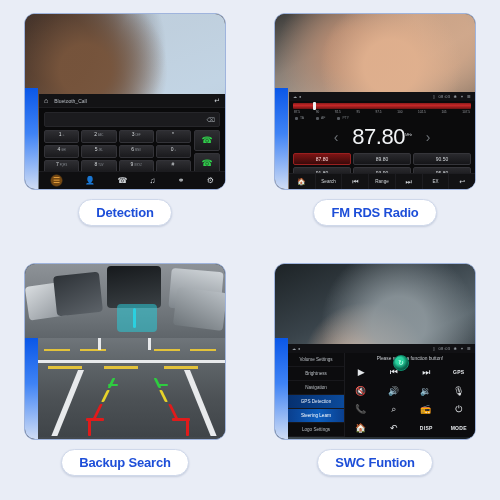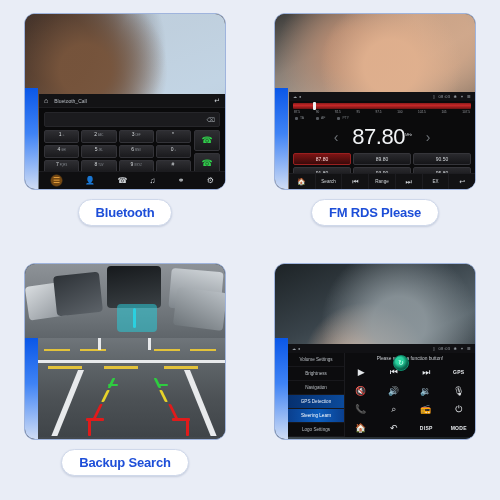--- a/index.html
+++ b/index.html
@@ -276,21 +276,21 @@
         <div class="bt-tabs">
           <span class="act">☰</span>
           <span>👤</span>
           <span>☎</span>
           <span>♫</span>
           <span>⚭</span>
           <span>⚙</span>
         </div>
       </div>
     </div>
-    <div class="pill">Bluetooth</div>
+    <div class="pill">Detection</div>
   </div>
 
   <div class="cell">
     <div class="card">
       <div class="photo fm-photo"></div>
       <div class="bluestrip"></div>
 
       <div class="screen fm-screen">
         <div class="statusbar">
           <span class="sb-ic">☁ ●</span>
@@ -354,21 +354,21 @@
           <div class="b" style="font-size:7px;">🏠</div>
           <div class="b">Search</div>
           <div class="b" style="font-size:7px;">⏮</div>
           <div class="b">Range</div>
           <div class="b" style="font-size:7px;">⏭</div>
           <div class="b">EX</div>
           <div class="b" style="font-size:7px;">↩</div>
         </div>
       </div>
     </div>
-    <div class="pill">FM RDS Please</div>
+    <div class="pill">FM RDS Radio</div>
   </div>
 
   <div class="cell">
     <div class="card">
       <div class="photo bc-photo"></div>
       <div class="lot">
         <i style="left:2px;top:20px;width:40px;height:34px;background:linear-gradient(150deg,#d9dde0,#8e949a);transform:rotate(-8deg);"></i>
         <i style="left:30px;top:10px;width:46px;height:40px;background:linear-gradient(160deg,#2e3338,#5c6268);transform:rotate(-6deg);"></i>
         <i style="left:82px;top:2px;width:54px;height:42px;background:linear-gradient(170deg,#16191c,#3b4145);"></i>
         <i style="left:145px;top:6px;width:52px;height:40px;background:linear-gradient(190deg,#cfd4d8,#7f868c);transform:rotate(5deg);"></i>
@@ -455,15 +455,16 @@
               <div class="swc-btn">⏻</div>
               <div class="swc-btn">🏠</div>
               <div class="swc-btn">↶</div>
               <div class="swc-btn txt">DISP</div>
               <div class="swc-btn txt">MODE</div>
             </div>
           </div>
         </div>
       </div>
     </div>
+    <div class="pill">SWC Funtion</div>
   </div>
 
 </div>
 
 </body></html>

